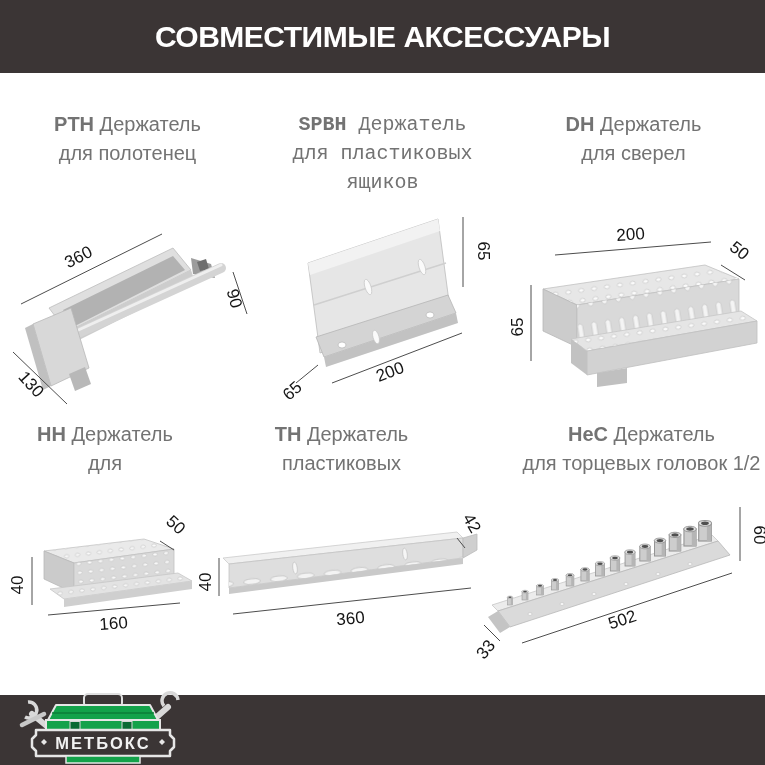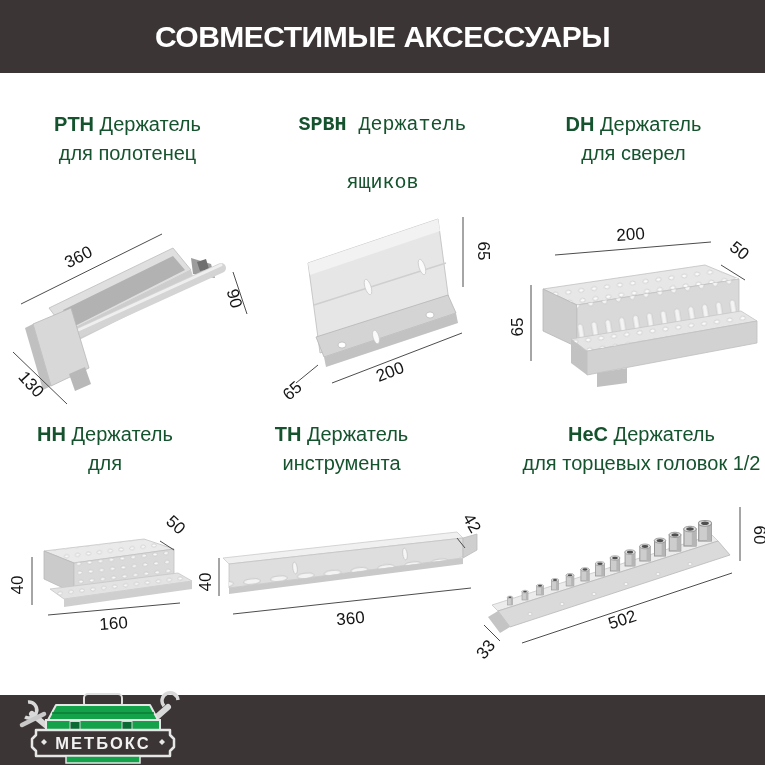--- a/index.html
+++ b/index.html
@@ -8,21 +8,21 @@
     background:#ffffff;font-family:"Liberation Sans",sans-serif;
   }
   .header{
     position:absolute;top:0;left:0;width:765px;height:73px;
     background:#3b3535;display:flex;align-items:center;justify-content:center;
   }
   .header-title{
     color:#ffffff;font-size:30px;font-weight:bold;letter-spacing:-0.5px;margin:0;
   }
   .cell-title{
-    position:absolute;text-align:center;font-size:20px;line-height:29px;color:#14532d;
+    position:absolute;text-align:center;font-size:20px;line-height:29px;color:#737373;
   }
   .code{font-weight:bold;}
   svg.product{position:absolute;overflow:visible;}
   .dim-line{stroke:#4d4d4d;stroke-width:1;fill:none;}
   .dim-label{font-size:17px;fill:#151515;font-family:"Liberation Sans",sans-serif;text-anchor:middle;}
   .t1{left:0;top:110px;width:255px;}
   .t2{left:255px;top:110px;width:255px;font-family:Liberation Mono, monospace;}
   .t3{left:506px;top:110px;width:255px;}
   .t4{left:0;top:420px;width:210px;text-align:center;}
   .t5{left:210px;top:420px;width:263px;}
@@ -50,37 +50,37 @@
 </div>
 
 <div class="cell-title t1">
   <span class="code">PTH</span>
   <span>Держатель</span><br>
   <span>для полотенец</span>
 </div>
 <div class="cell-title t2">
   <span class="code">SPBH</span>
   <span>Держатель</span><br>
-  <br>
+  <span>для пластиковых</span><br>
   <span>ящиков</span>
 </div>
 <div class="cell-title t3">
   <span class="code">DH</span>
   <span>Держатель</span><br>
   <span>для сверел</span>
 </div>
 <div class="cell-title t4">
   <span class="code">HH</span>
   <span>Держатель</span><br>
   <span>для</span><br>
 </div>
 <div class="cell-title t5">
   <span class="code">TH</span>
   <span>Держатель</span><br>
-  <span>инструмента</span>
+  <span>пластиковых</span>
 </div>
 <div class="cell-title t6">
   <span class="code">HeC</span>
   <span>Держатель</span><br>
   <span>для торцевых головок 1/2</span>
 </div>
 
 <svg class="product p1" width="245" height="195" viewBox="0 0 245 195">
   <g>
     <polygon points="44,96 168,36 186,58 62,120" fill="#dfdfdf" stroke="#bcbcbc" stroke-width="0.8"></polygon>

